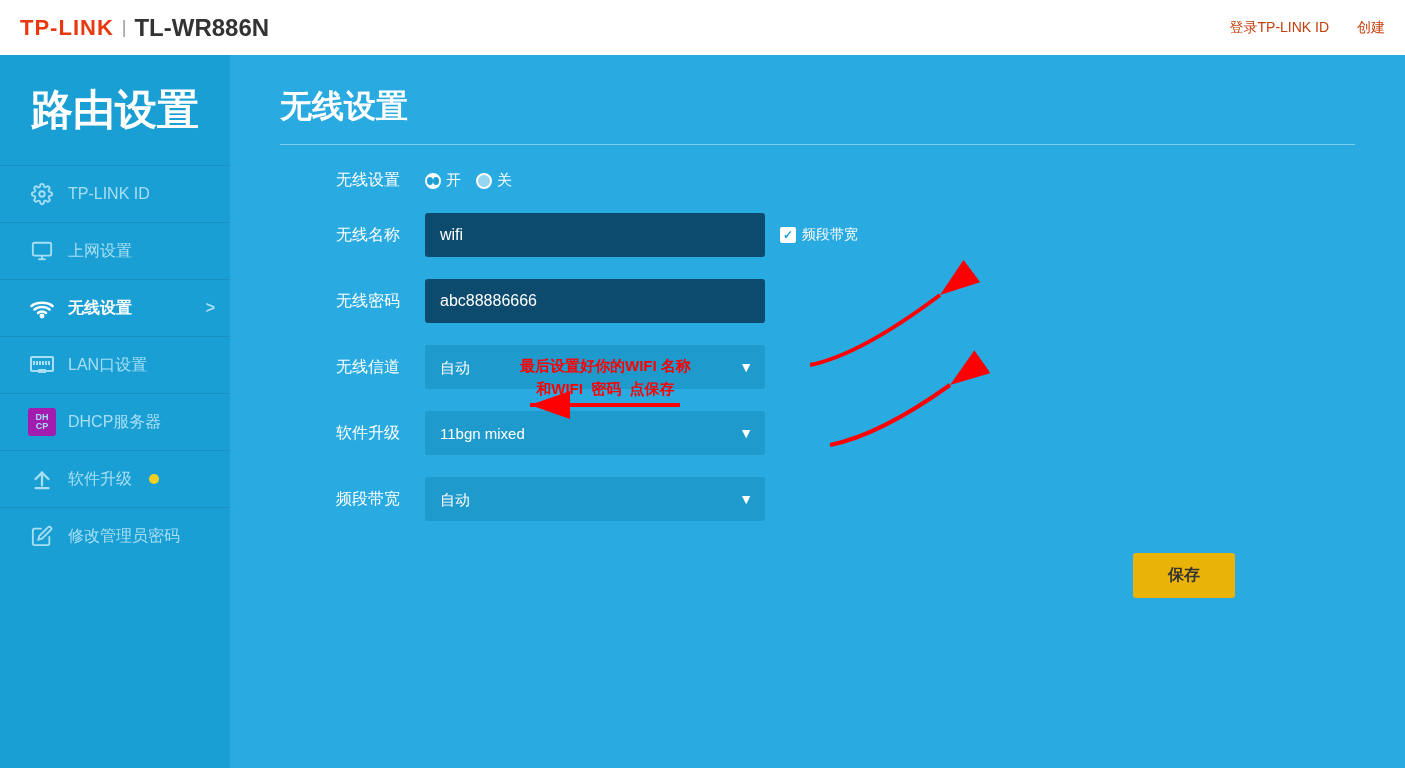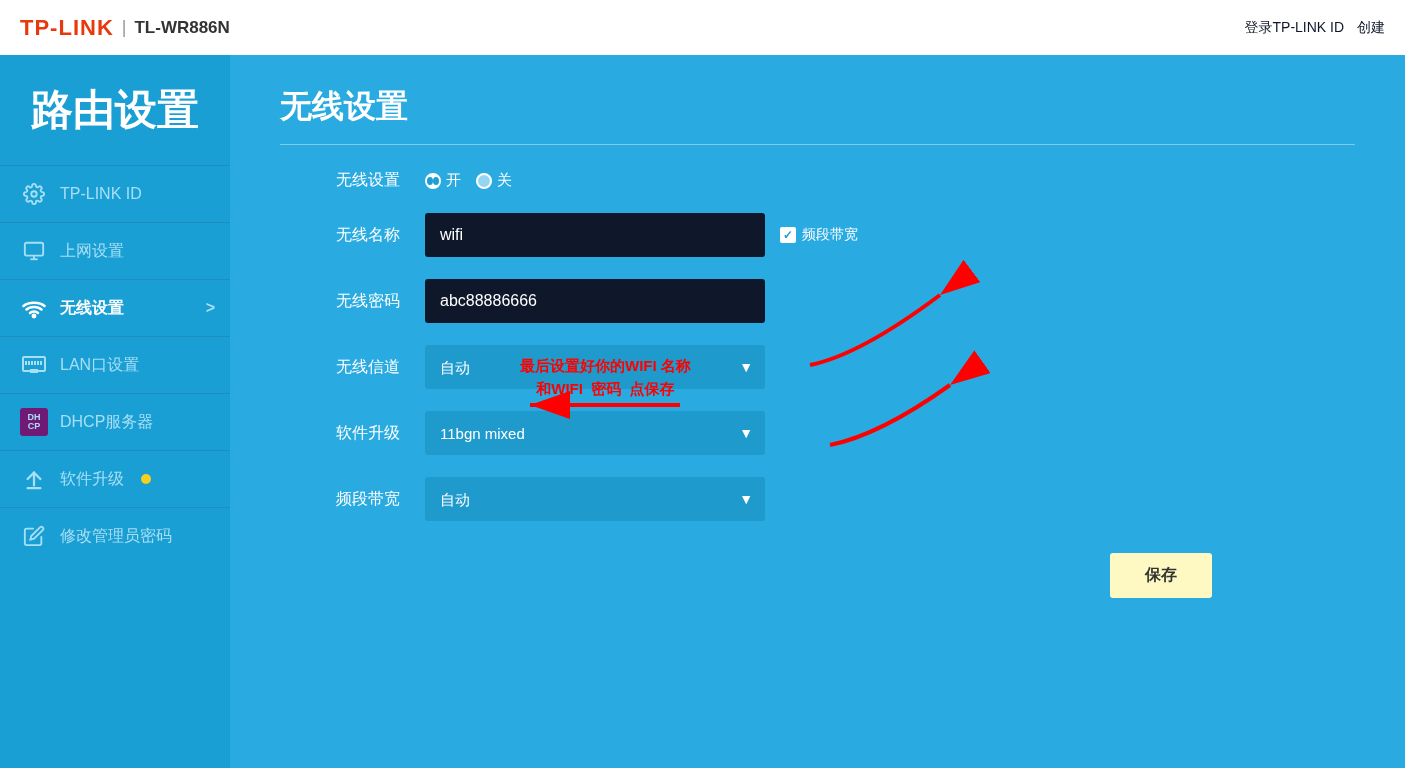--- a/index.html
+++ b/index.html
@@ -31,31 +31,31 @@
       font-weight: 900;
       letter-spacing: 1px;
     }
     .logo-sep {
       color: #999;
       margin: 0 8px;
       font-size: 18px;
     }
     .logo-model {
       color: #333;
-      font-size: 17px;
+      font-size: 24px;
       font-weight: bold;
     }
     .header-right {
       color: #29abe2;
       font-size: 14px;
     }
     .header-right a {
-      color: #0f172a;
+      color: #c2410c;
       text-decoration: none;
-      margin-left: 9px;
+      margin-left: 24px;
     }
 
     
     .layout {
       display: flex;
       height: calc(768px - 55px);
     }
 
     
     .sidebar {
@@ -70,21 +70,21 @@
       font-size: 42px;
       font-weight: bold;
       text-align: center;
       padding: 30px 10px 30px;
       line-height: 1.2;
     }
     .sidebar-item {
       display: flex;
       align-items: center;
       gap: 12px;
-      padding: 14px 20px;
+      padding: 14px 28px;
       color: #a8dff5;
       font-size: 16px;
       cursor: pointer;
       border-top: 1px solid #1a8fc0;
       position: relative;
     }
     .sidebar-item:hover, .sidebar-item.active {
       color: #fff;
     }
     .sidebar-item.active {
@@ -169,21 +169,21 @@
       border-radius: 50%;
       background: #1a9fd4;
     }
     .radio-dot.unselected {
       background: rgba(255,255,255,0.5);
     }
 
     .text-input {
       width: 340px;
       height: 44px;
-      background: #0f172a;
+      background: #0c4a6e;
       border: none;
       border-radius: 3px;
       color: #fff;
       font-size: 16px;
       padding: 0 15px;
       outline: none;
     }
     .text-input::placeholder {
       color: rgba(255,255,255,0.6);
     }
@@ -235,31 +235,31 @@
       right: 12px;
       top: 50%;
       transform: translateY(-50%);
       color: #fff;
       font-size: 14px;
       pointer-events: none;
     }
 
     
     .save-btn {
-      background: #fef9c3;
+      background: #eab308;
       color: #333;
       border: none;
       padding: 12px 35px;
       font-size: 16px;
       font-weight: bold;
       border-radius: 3px;
       cursor: pointer;
       margin-top: 10px;
       float: right;
-      margin-right: 63px;
+      margin-right: 40px;
     }
 
     
     .annotation-overlay {
       position: absolute;
       top: 0;
       left: 0;
       width: 100%;
       height: 100%;
       pointer-events: none;
@@ -280,21 +280,21 @@
       position: absolute;
       top: 0;
       left: 0;
       width: 100%;
       height: 100%;
       pointer-events: none;
     }
 
     
     .dhcp-icon {
-      background: #701a75;
+      background: #a21caf;
       color: #fff;
       font-size: 11px;
       font-weight: bold;
       width: 28px;
       height: 28px;
       border-radius: 3px;
       display: flex;
       align-items: center;
       justify-content: center;
       line-height: 1;

